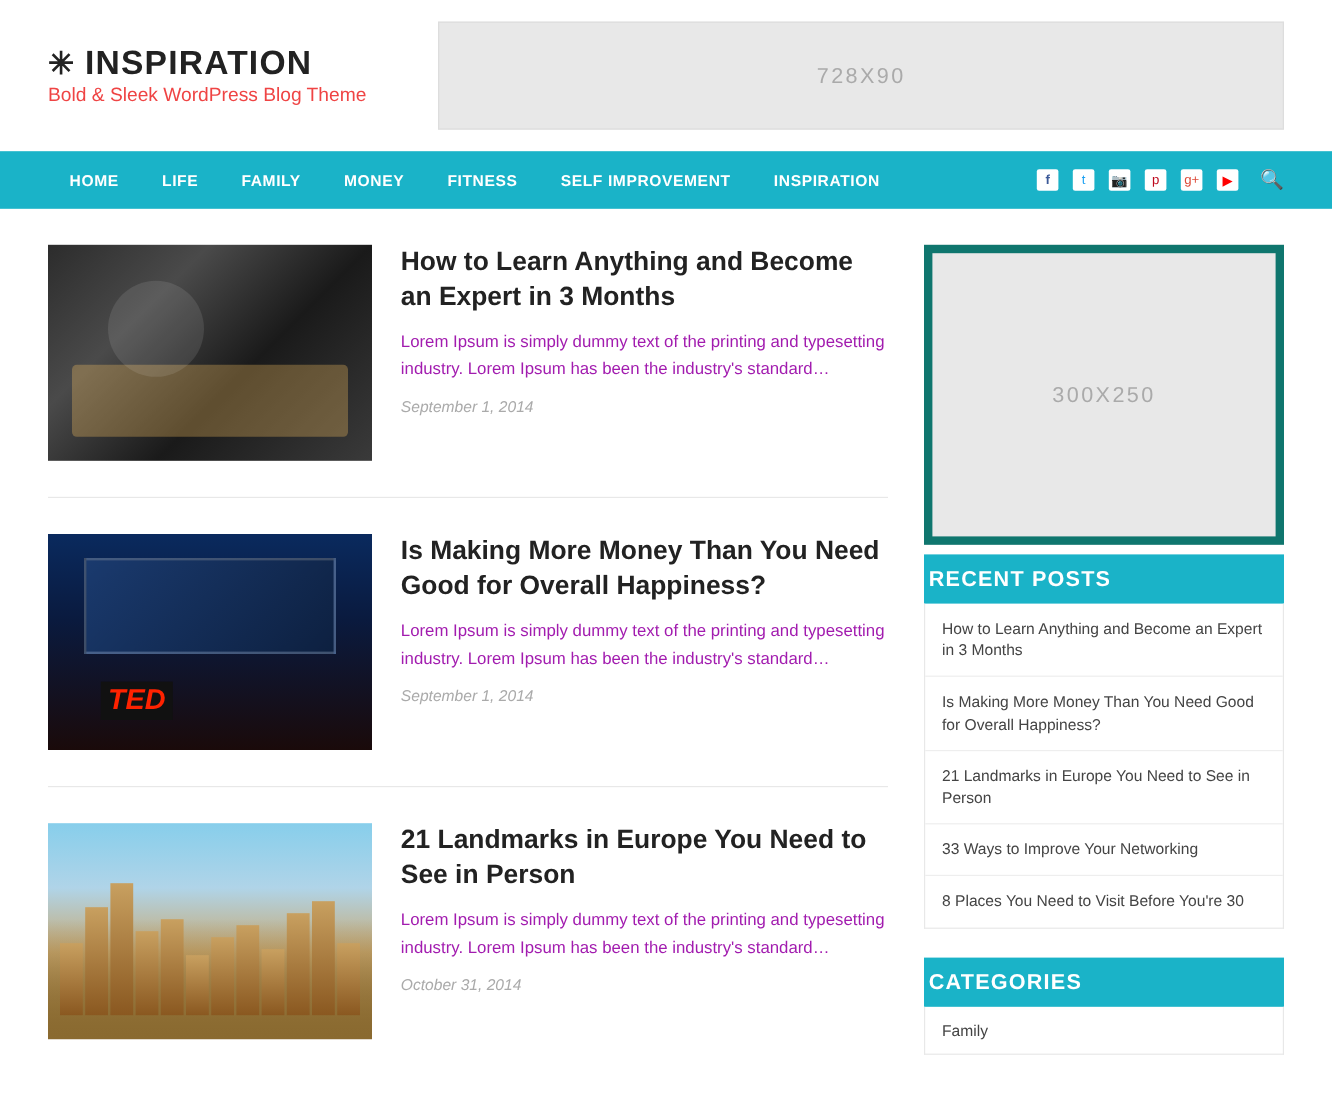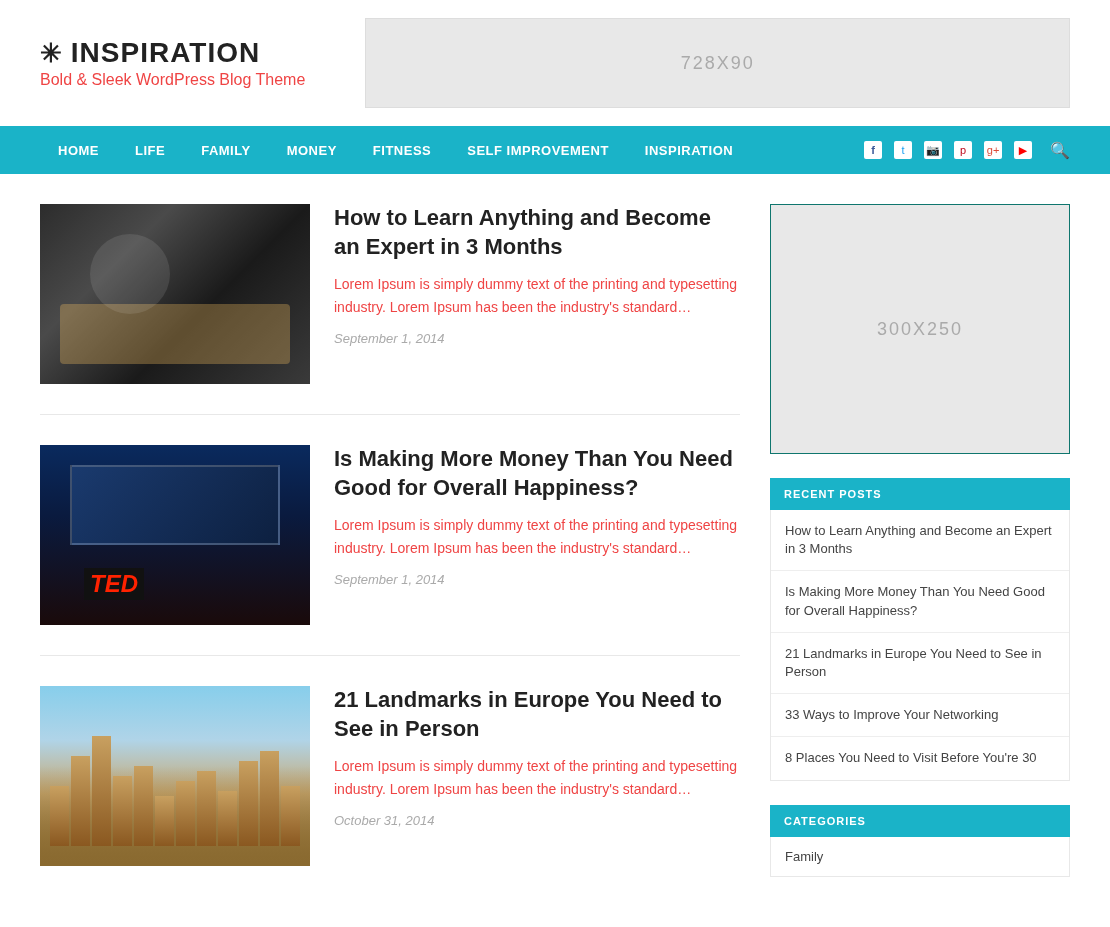--- a/index.html
+++ b/index.html
@@ -31,21 +31,21 @@
     .content-area { flex: 1; }
     .sidebar { width: 300px; flex-shrink: 0; }
 
     
     .article-card { display: flex; gap: 24px; margin-bottom: 30px; padding-bottom: 30px; border-bottom: 1px solid #e8e8e8; }
     .article-card:last-child { border-bottom: none; }
     .article-image { width: 270px; height: 180px; flex-shrink: 0; overflow: hidden; background: #555; }
     .article-content { flex: 1; }
     .article-title { font-size: 22px; font-weight: 700; color: #222; line-height: 1.3; margin-bottom: 12px; }
     .article-title a { color: #222; text-decoration: none; }
-    .article-excerpt { font-size: 14px; color: #ef4444; line-height: 1.6; margin-bottom: 12px; }
+    .article-excerpt { font-size: 14px; color: #a21caf; line-height: 1.6; margin-bottom: 12px; }
     .article-date { font-size: 13px; color: #aaa; font-style: italic; }
 
     
     .img-office {
       background: linear-gradient(135deg, #2c2c2c 0%, #4a4a4a 30%, #1a1a1a 60%, #3a3a3a 100%);
       position: relative;
       overflow: hidden;
     }
     .img-office::before {
       content: '';
@@ -117,23 +117,23 @@
       align-items: flex-end;
       gap: 2px;
       padding: 0 10px;
     }
     .building {
       background: linear-gradient(180deg, #c8a060, #8a5820);
       flex: 1;
     }
 
     
-    .sidebar-ad { height: 250px; background: #e8e8e8; display: flex; align-items: center; justify-content: center; color: #aaa; font-size: 18px; letter-spacing: 2px; border: 1px solid #0f766e; margin-bottom: 24px; }
-
-    .sidebar-section-title { background: #1ab3c8; color: #fff; font-weight: 700; font-size: 11px; letter-spacing: 1px; padding: 10px 14px; margin-bottom: 0; text-transform: uppercase; }
+    .sidebar-ad { height: 250px; background: #e8e8e8; display: flex; align-items: center; justify-content: center; color: #aaa; font-size: 18px; letter-spacing: 2px; border: 7px solid #0f766e; margin-bottom: 8px; }
+
+    .sidebar-section-title { background: #1ab3c8; color: #fff; font-weight: 700; font-size: 18px; letter-spacing: 1px; padding: 10px 4px; margin-bottom: 0; text-transform: uppercase; }
 
     .recent-posts { border: 1px solid #e8e8e8; border-top: none; margin-bottom: 24px; }
     .recent-post-item { padding: 12px 14px; border-bottom: 1px solid #eee; font-size: 13px; color: #444; cursor: pointer; line-height: 1.4; }
     .recent-post-item:last-child { border-bottom: none; }
 
     .categories-section { border: 1px solid #e8e8e8; border-top: none; }
     .category-item { padding: 12px 14px; border-bottom: 1px solid #eee; font-size: 13px; color: #444; cursor: pointer; }
     .category-item:last-child { border-bottom: none; }
 
     

